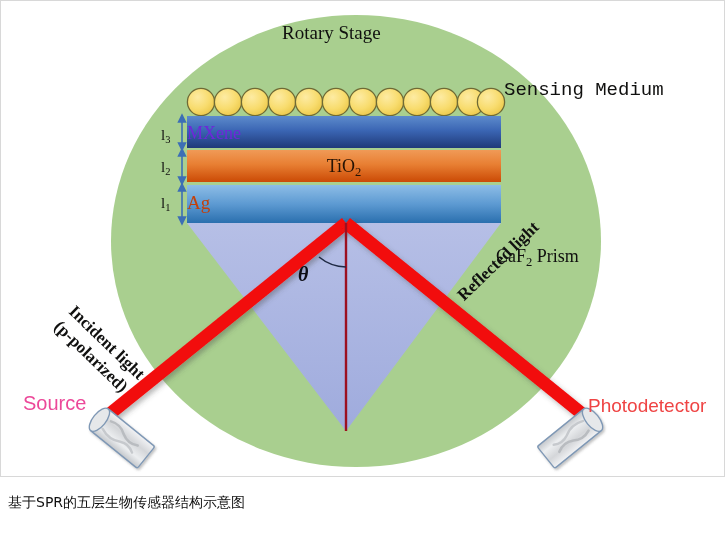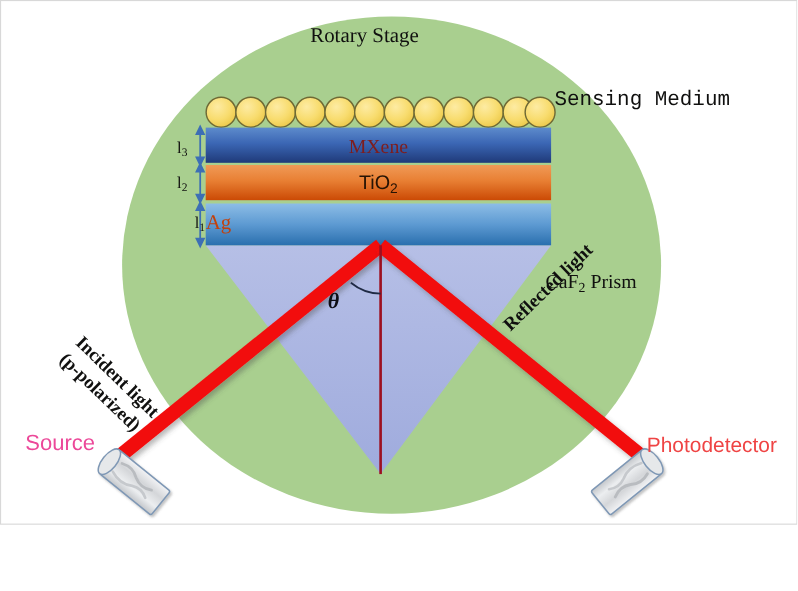--- a/index.html
+++ b/index.html
@@ -49,52 +49,52 @@
     font-size: 19px;
     font-family: Liberation Mono, monospace;
   }
   #label-caf2-prism {
     left: 495px; top: 246px;
     font-size: 18px;
   }
   #label-mxene {
     left: 186px; top: 123px;
     width: 314px;
-    text-align: center;
+    text-align: left;
     font-size: 18px;
-    color: #7f1d1d;
+    color: #6d28d9;
   }
   #label-tio2 {
     left: 186px; top: 156px;
     width: 314px;
     text-align: center;
     font-size: 18px;
     color: #261304;
-    font-family: Liberation Sans, sans-serif;
+    font-family: Liberation Serif, serif;
   }
   #label-ag {
     left: 186px; top: 192px;
     width: 257px;
     text-align: left;
     font-size: 19px;
     color: #c2410c;
   }
   .sub {
     font-size: 0.7em;
     vertical-align: -0.28em;
   }
   .thick-lbl {
     position: absolute;
     font-size: 15px;
     color: #10100f;
     font-family: "Liberation Serif", serif;
   }
   #thickness-label-l3 { left: 160px; top: 126px; }
   #thickness-label-l2 { left: 160px; top: 158px; }
-  #thickness-label-l1 { left: 176px; top: 194px; }
+  #thickness-label-l1 { left: 160px; top: 194px; }
   #label-theta {
     left: 297px; top: 263px;
     font-size: 20px;
     font-weight: bold;
     font-style: italic;
     color: #0d0d14;
   }
   #label-source {
     left: 22px; top: 392px;
     font-size: 20px;
@@ -276,14 +276,15 @@
 
     <div class="lbl" id="label-incident-light">
         <div>Incident light</div>
         <div>(p-polarized)</div>
       </div>
 
     <div class="lbl" id="label-reflected-light">Reflected light</div>
 
   </div>
 
+  <div id="figure-caption">基于SPR的五层生物传感器结构示意图</div>
 
 </div>
 
 </body></html>

